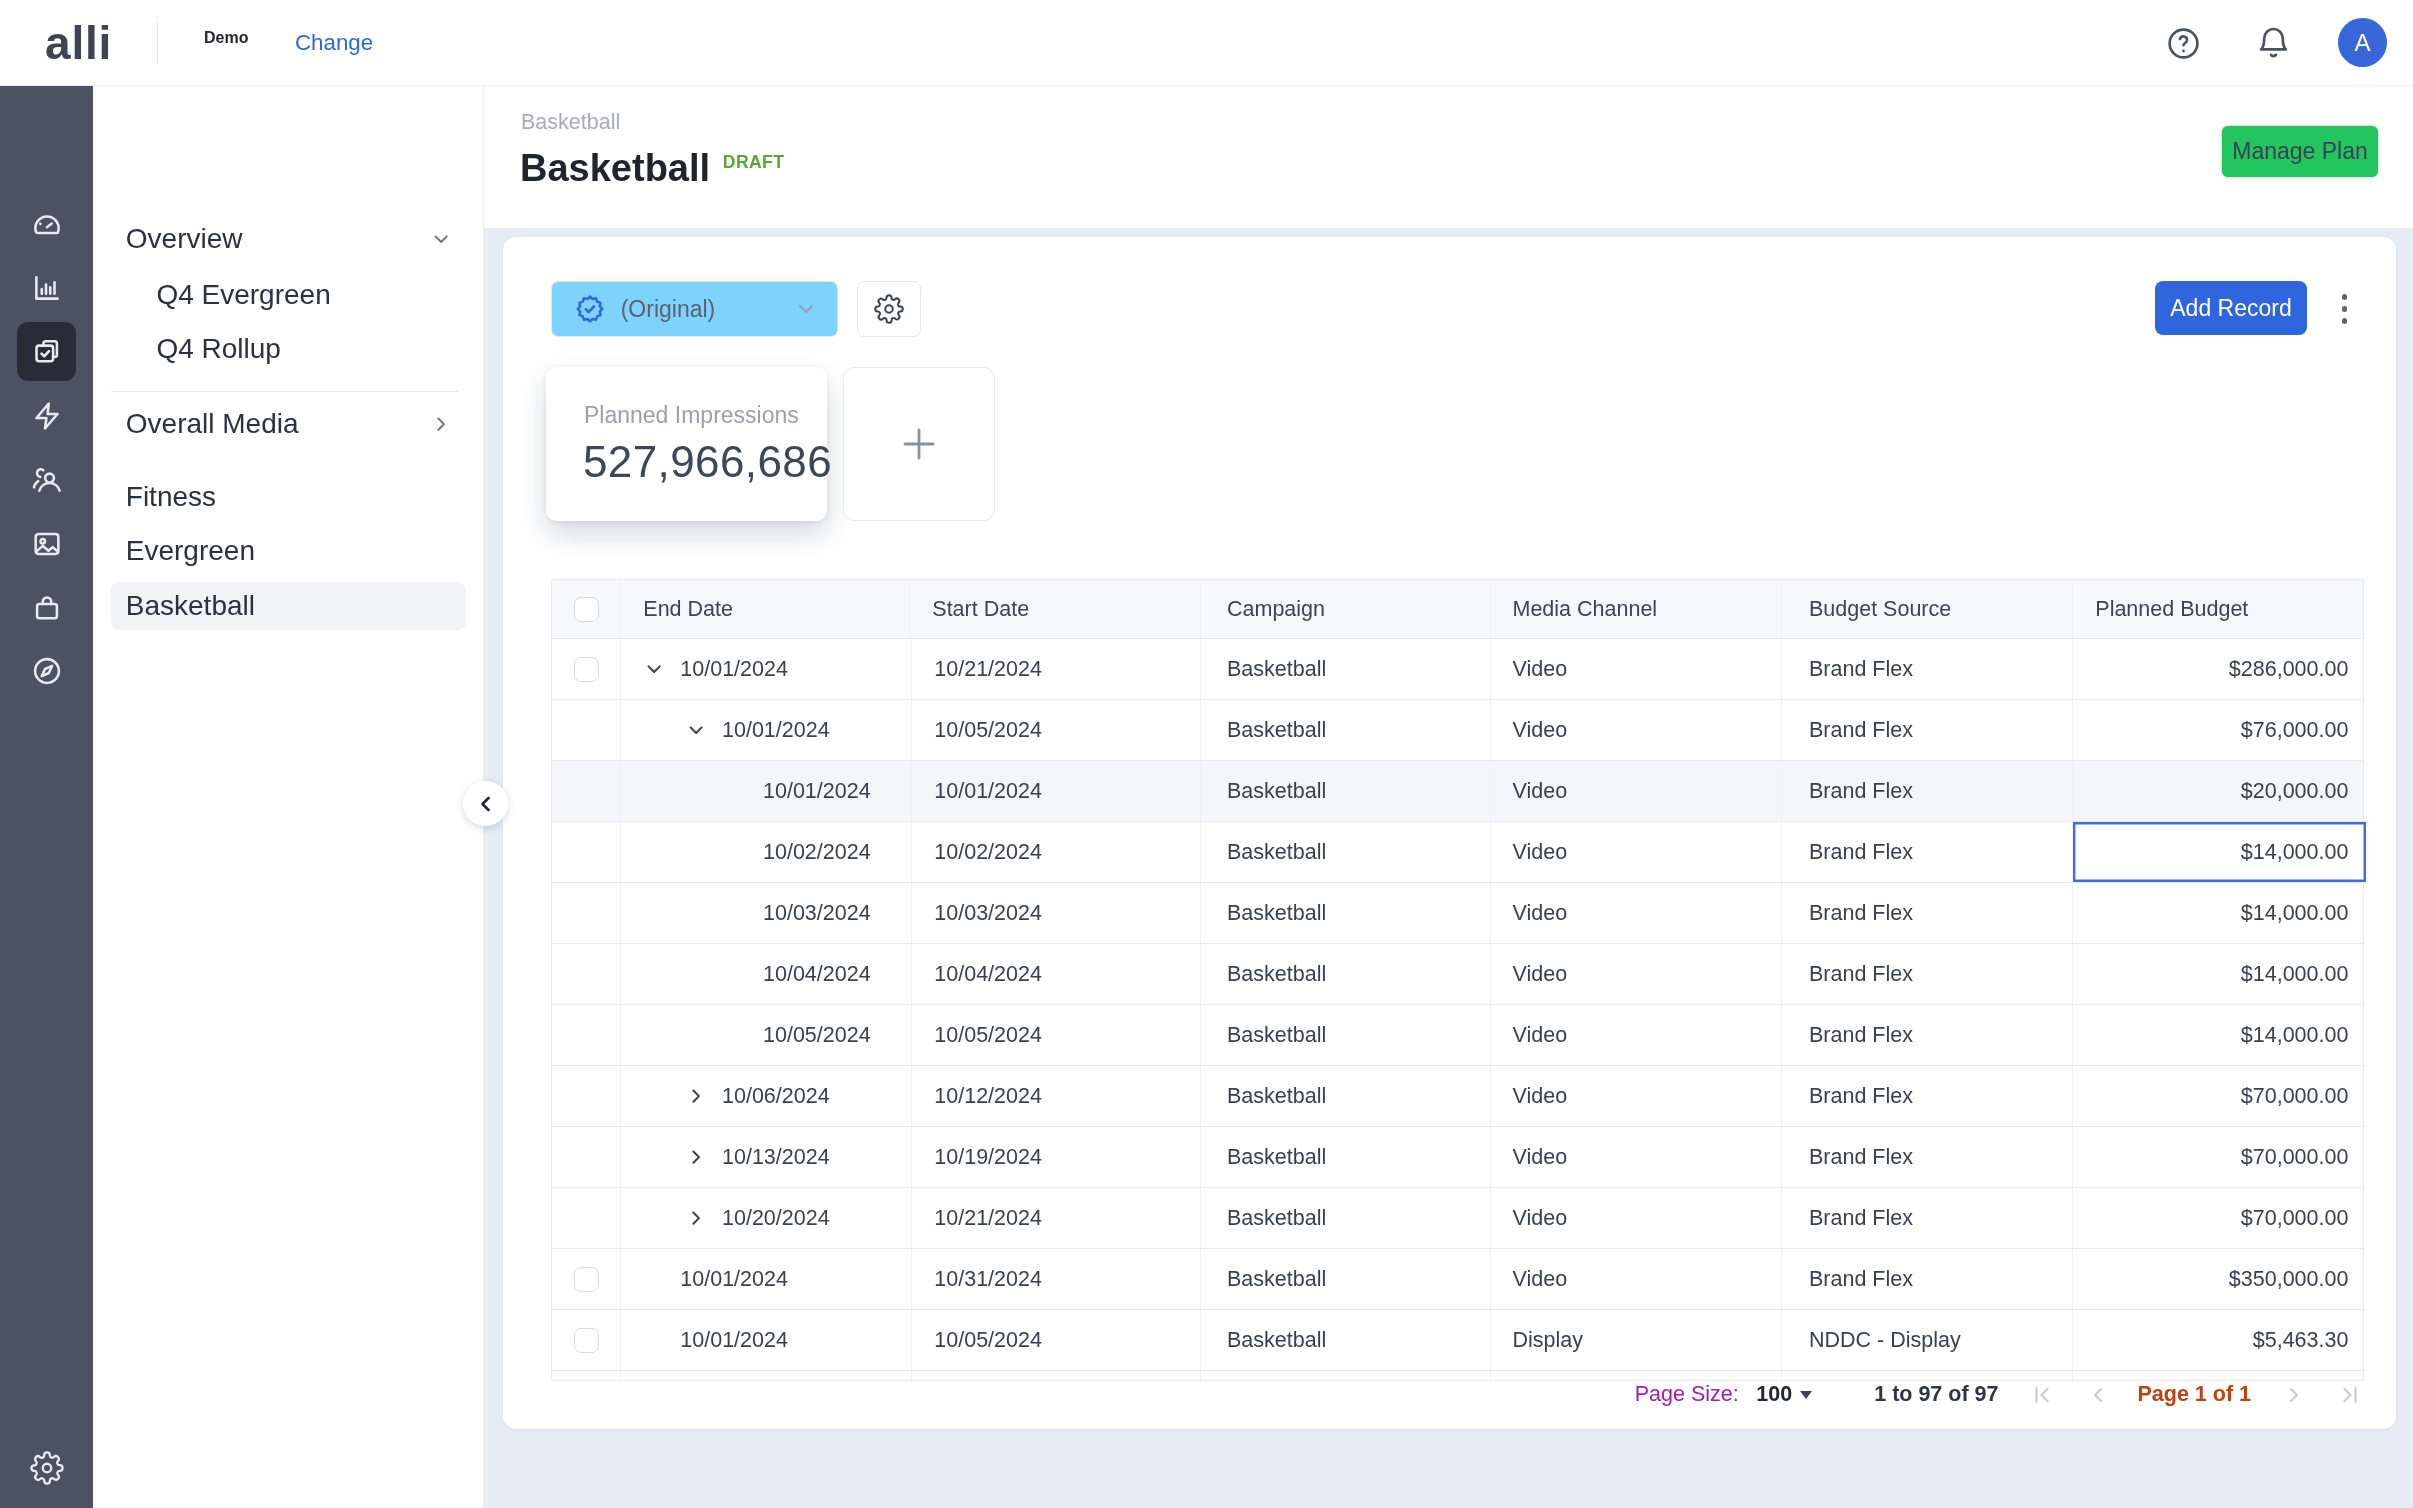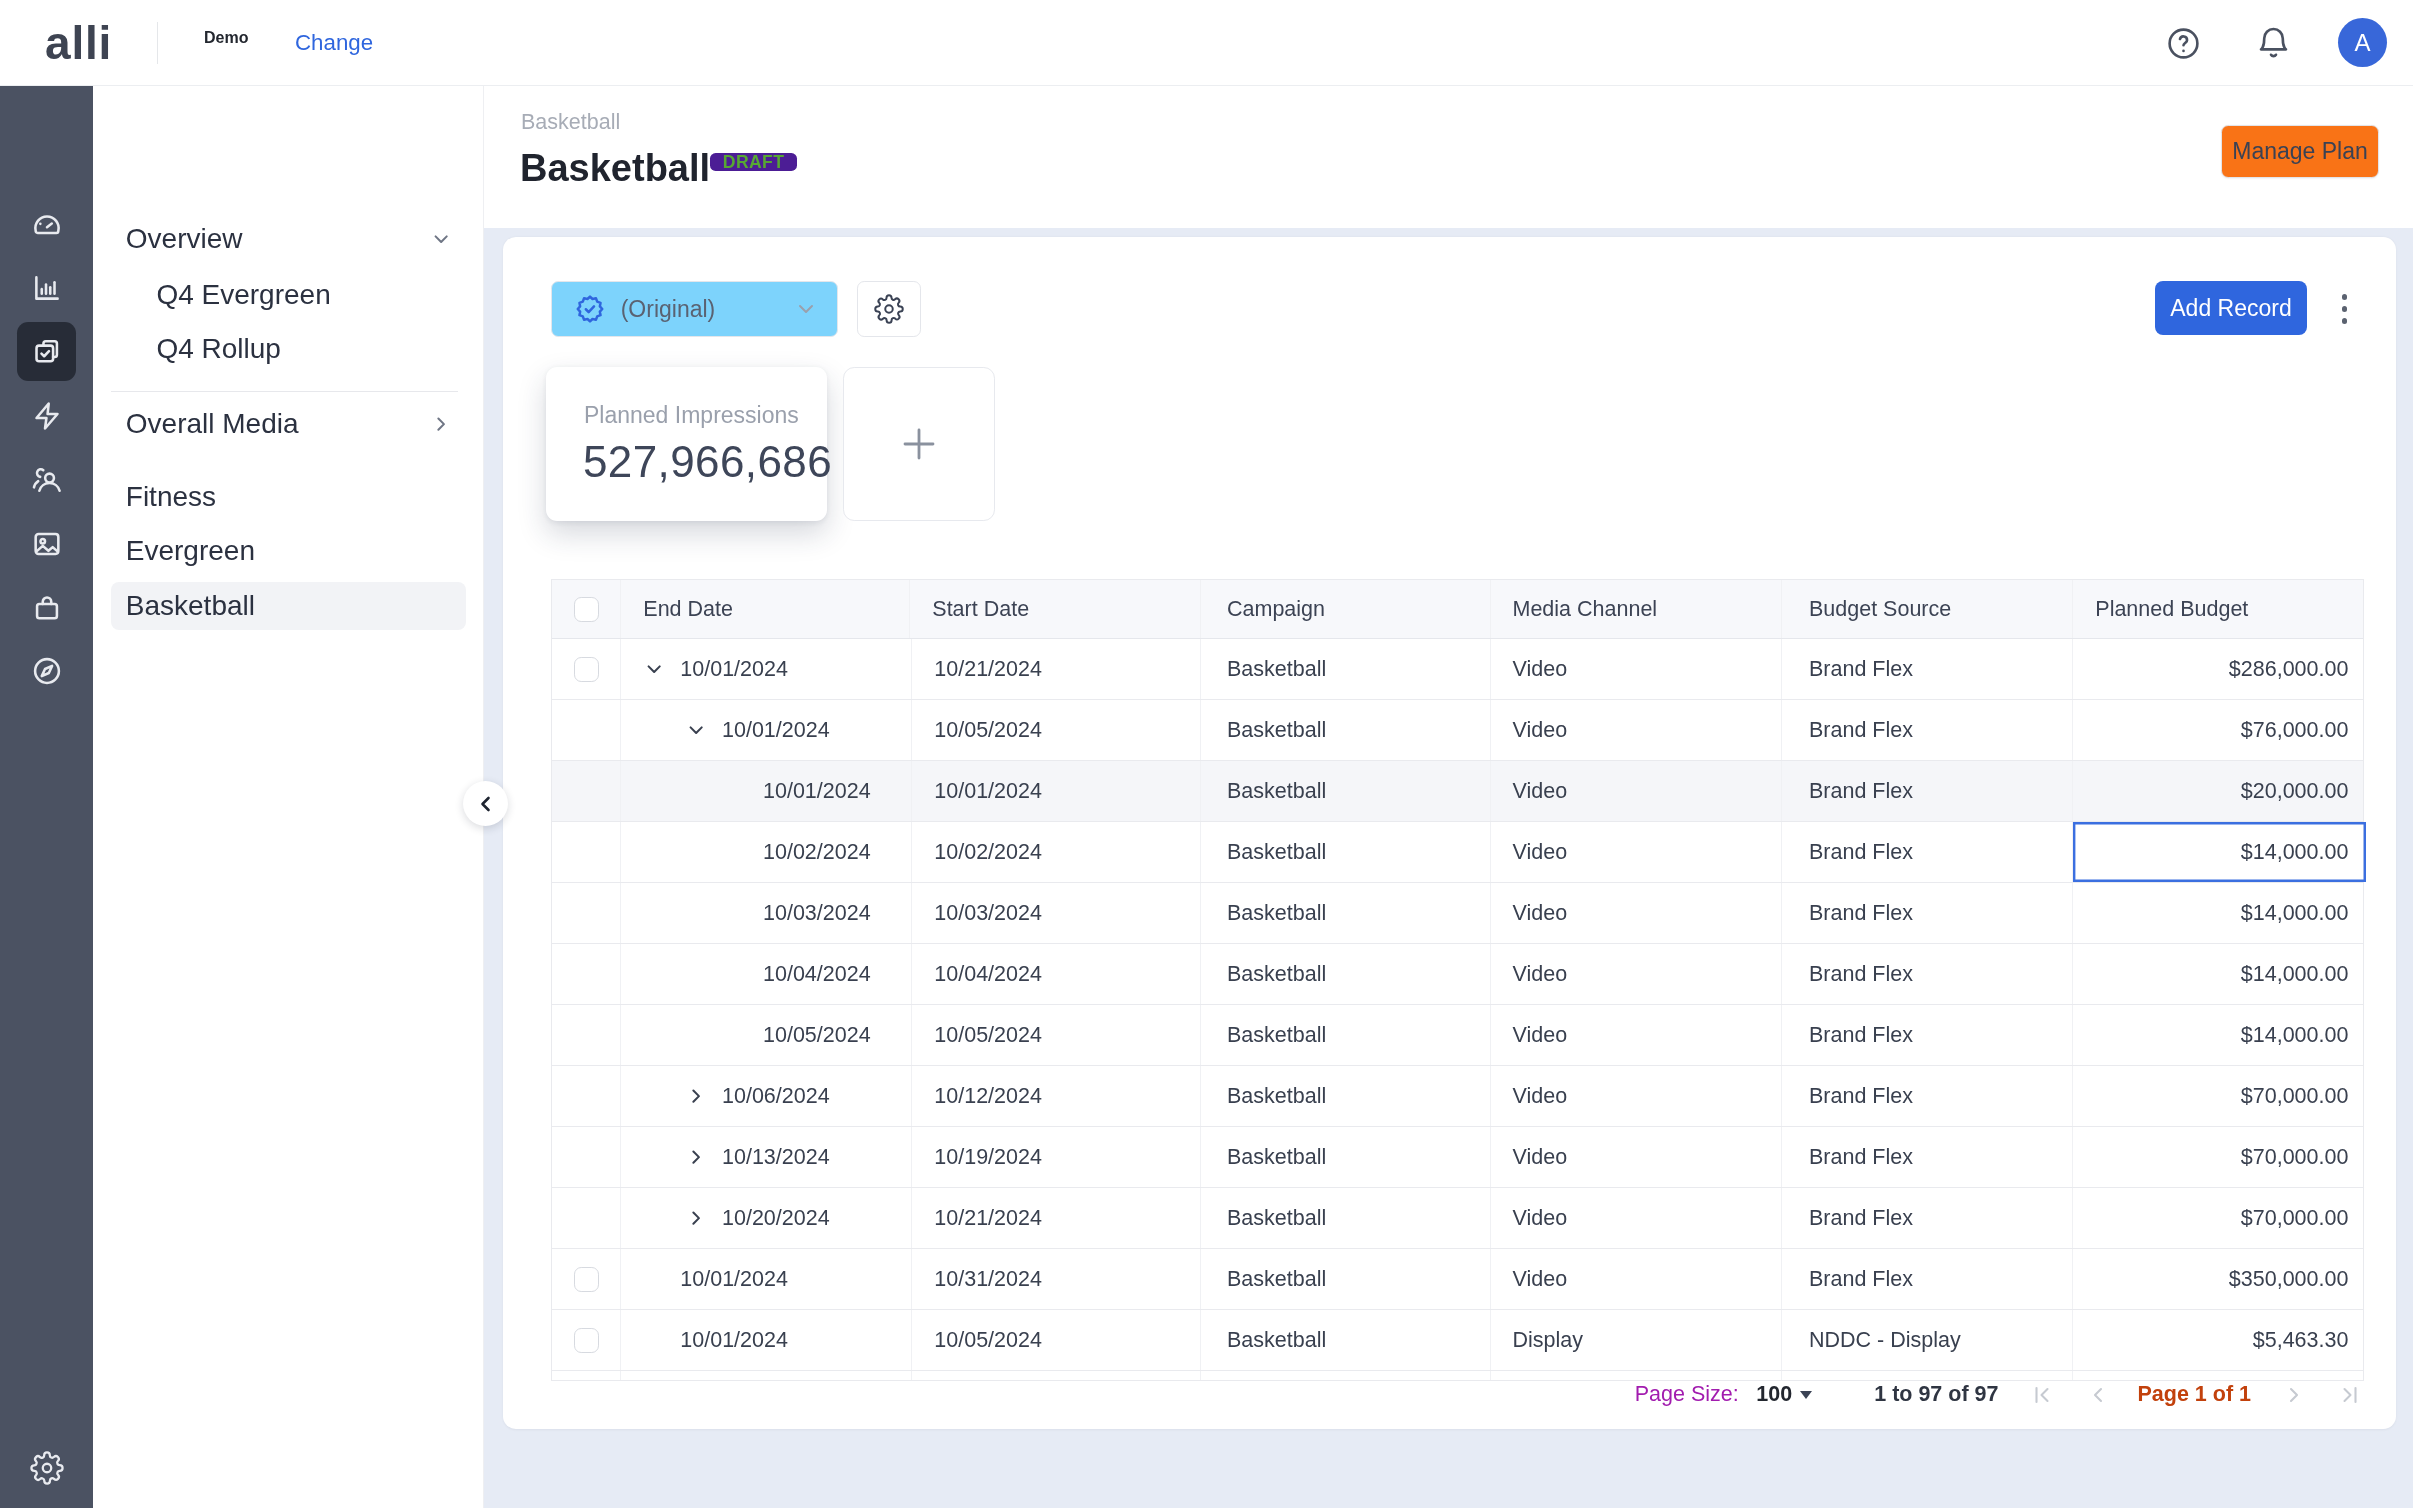--- a/index.html
+++ b/index.html
@@ -32,22 +32,22 @@
   .nav-row .chev { margin-left:auto; margin-right:14.4px; color:#6F7685; }
   .nav-row.child .lbl { padding-left:45px; }
   .nav-row.selected { background:#F2F3F6; }
   #nav-divider { position:absolute; left:18.4px; top:305px; width:347px; height:0.8px; background:#E7E8EC; }
   #collapse-btn { position:absolute; left:463px; top:781px; width:45px; height:45px; background:#fff; border-radius:50%; box-shadow:0 2.4px 8px rgba(25,32,50,.16); display:flex; align-items:center; justify-content:center; color:#1E2430; z-index:40; cursor:pointer; }
 
   
   #main-header { position:absolute; left:484px; top:86px; width:1929px; height:142px; background:#fff; }
   #breadcrumb { position:absolute; left:521px; top:110px; font-size:21.5px; color:#A7ACB6; }
   #page-title { position:absolute; left:520px; top:147px; font-size:38px; font-weight:700; color:#20242E; }
-  #draft-badge { position:absolute; left:710px; top:153px; height:18px; padding:0 12.8px; background:#4c1d95; color:#57A733; font-size:17.6px; font-weight:700; letter-spacing:0.4px; border-radius:5.6px; display:flex; align-items:center; }
-  #manage-btn { position:absolute; left:2221px; top:125px; width:158px; height:53px; background:#f97316; border:0.8px solid #E2E4E9; border-radius:7.2px; font-size:23px; font-weight:500; color:#3A4254; display:flex; align-items:center; justify-content:center; cursor:pointer; box-shadow:0 0.8px 1.6px rgba(16,24,40,.05); }
+  #draft-badge { position:absolute; left:710px; top:153px; height:18px; padding:0 12.8px; background:#ffffff; color:#57A733; font-size:17.6px; font-weight:700; letter-spacing:0.4px; border-radius:5.6px; display:flex; align-items:center; }
+  #manage-btn { position:absolute; left:2221px; top:125px; width:158px; height:53px; background:#22c55e; border:0.8px solid #E2E4E9; border-radius:7.2px; font-size:23px; font-weight:500; color:#3A4254; display:flex; align-items:center; justify-content:center; cursor:pointer; box-shadow:0 0.8px 1.6px rgba(16,24,40,.05); }
 
   
   #band { position:absolute; left:484px; top:228px; width:1929px; height:1280px; background:#E6EBF5; }
   #card { position:absolute; left:503px; top:237px; width:1893px; height:1192px; background:#fff; border-radius:12.8px; box-shadow:0 0.8px 2.4px rgba(16,24,40,.05); }
 
   
   #version-select { position:absolute; left:48px; top:44px; width:287px; height:56px; border:0.8px solid #E4E6EB; border-radius:7.2px; display:flex; align-items:center; cursor:pointer; background:#7dd3fc; }
   #version-select .badge { margin-left:22.3px; width:32px; height:32px; color:#2F66DE; }
   #version-select .vlabel { margin-left:14.4px; font-size:23px; color:#5A6272; }
   #version-select .chev { margin-left:auto; margin-right:19px; color:#9AA0AC; }

